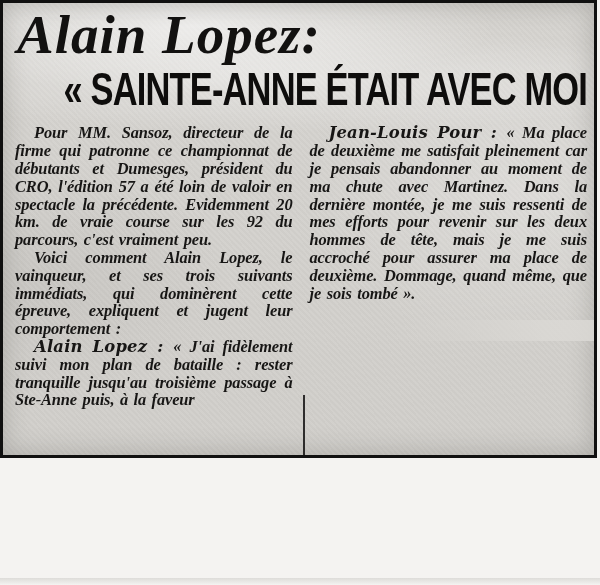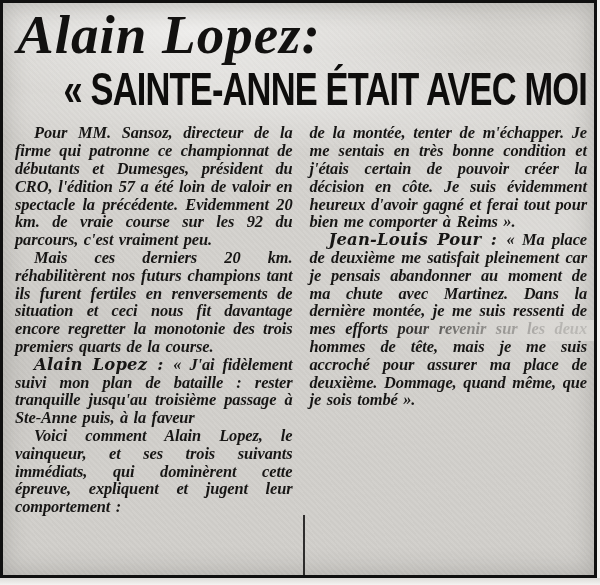--- a/index.html
+++ b/index.html
@@ -3,21 +3,21 @@
 <meta charset="utf-8">
 <style>
   html, body { margin: 0; padding: 0; }
   body {
     width: 600px; height: 585px;
     background: #f4f3f1;
     font-family: "Liberation Serif", serif;
     overflow: hidden; position: relative;
   }
   .clipping {
-    position: absolute; left: 0; top: 0; width: 597px; height: 578px;
+    position: absolute; left: 0; top: 0; width: 597px; height: 458px;
     box-sizing: border-box;
     border: 3px solid var(--border, #101010);
     background:
       radial-gradient(ellipse 420px 95px at 32% 5%, rgba(255,255,255,0.60), transparent 72%),
       radial-gradient(ellipse 560px 70px at 50% 17%, rgba(255,255,255,0.38), transparent 75%),
       radial-gradient(ellipse 320px 220px at 88% 42%, rgba(255,255,255,0.22), transparent 70%),
       radial-gradient(ellipse 260px 160px at 8% 62%, rgba(120,118,114,0.10), transparent 70%),
       repeating-linear-gradient(47deg, rgba(0,0,0,0.018) 0 2px, rgba(255,255,255,0.02) 2px 4px),
       linear-gradient(var(--paper, #d6d4d0), #d1cfcb);
     box-shadow: inset 0 0 26px rgba(60,58,55,0.25);
@@ -93,34 +93,28 @@
     <span class="headline-condensed">« SAINTE-ANNE ÉTAIT AVEC MOI »</span>
   </div>
 
   <div class="columns">
 
     <div class="col">
       <p>
         <span class="lead"></span><span>Pour MM. Sansoz, directeur de la firme qui patronne ce championnat de débutants et Dumesges, président du CRO, l'édition 57 a été loin de valoir en spectacle la précédente. Evidemment 20 km. de vraie course sur les 92 du parcours, c'est vraiment peu.</span>
       </p>
       <p>
-        <span class="lead"></span><span>Mais ces derniers 20 km. réhabilitèrent nos futurs champions tant ils furent fertiles en renversements de situation et ceci nous fit davantage encore regretter la monotonie des trois premiers quarts de la course.</span>
+        <span class="lead"></span><span>Voici comment Alain Lopez, le vainqueur, et ses trois suivants immédiats, qui dominèrent cette épreuve, expliquent et jugent leur comportement :</span>
       </p>
       <p>
         <span class="lead">Alain Lopez :</span><span>« J'ai fidèlement suivi mon plan de bataille : rester tranquille jusqu'au troisième passage à Ste-Anne puis, à la faveur</span>
       </p>
-      <p>
-        <span class="lead"></span><span>Voici comment Alain Lopez, le vainqueur, et ses trois suivants immédiats, qui dominèrent cette épreuve, expliquent et jugent leur comportement :</span>
-      </p>
     </div>
 
     <div class="col">
-      <p class="no-indent">
-        <span class="lead"></span><span>de la montée, tenter de m'échapper. Je me sentais en très bonne condition et j'étais certain de pouvoir créer la décision en côte. Je suis évidemment heureux d'avoir gagné et ferai tout pour bien me comporter à Reims ».</span>
-      </p>
       <p>
         <span class="lead">Jean-Louis Pour :</span><span>« Ma place de deuxième me satisfait pleinement car je pensais abandonner au moment de ma chute avec Martinez. Dans la dernière montée, je me suis ressenti de mes efforts pour revenir sur les deux hommes de tête, mais je me suis accroché pour assurer ma place de deuxième. Dommage, quand même, que je sois tombé ».</span>
       </p>
     </div>
 
   </div>
 
   <div class="fade-artifact"></div>
   <div class="column-rule"></div>
 </div>

